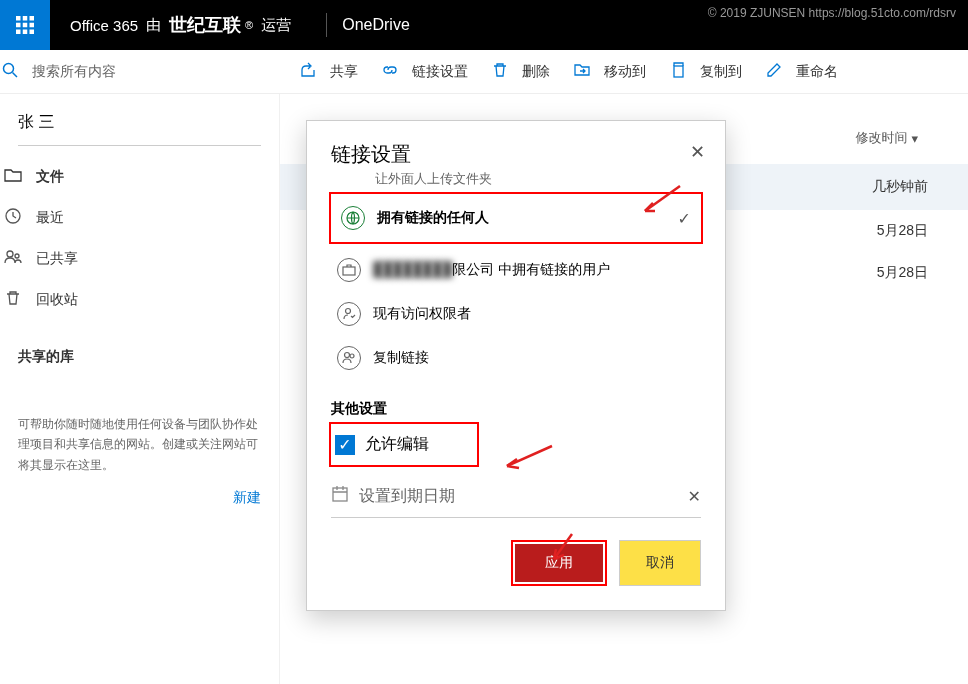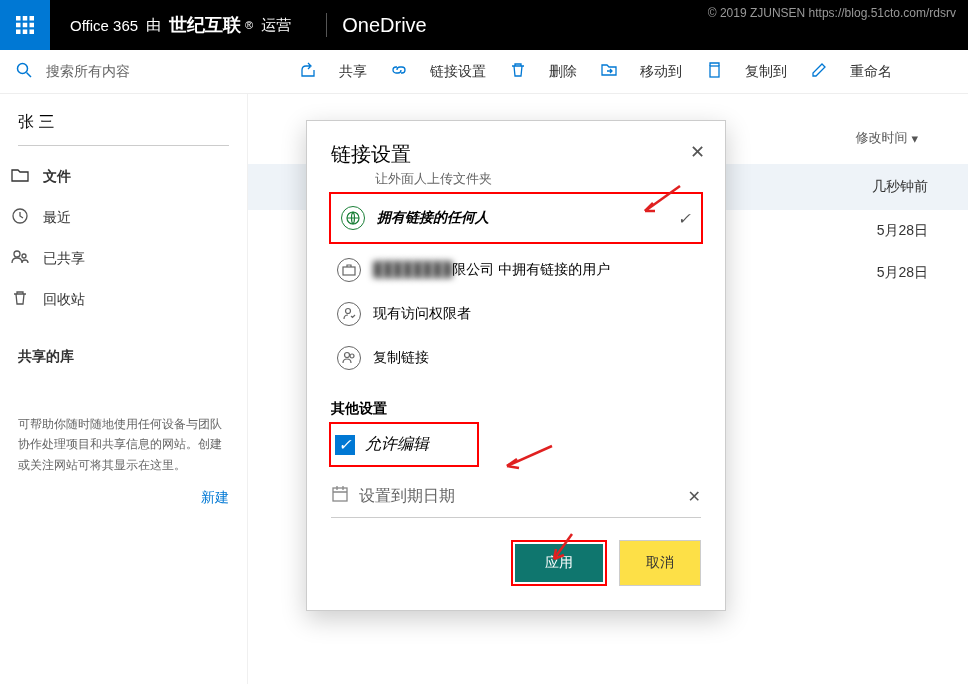--- a/index.html
+++ b/index.html
@@ -5,34 +5,34 @@
     * { margin: 0; padding: 0; box-sizing: border-box; font-family: "Segoe UI", "Microsoft YaHei", sans-serif; }
     body { width: 968px; height: 684px; overflow: hidden; background: #fff; position: relative; }
     
     .header { background: #000; height: 50px; display: flex; align-items: center; color: #fff; }
     .waffle { width: 50px; height: 50px; display: flex; align-items: center; justify-content: center; background: #0078d4; }
     .waffle svg { width: 18px; height: 18px; }
     .brand { padding: 0 20px; font-size: 15px; display: flex; align-items: center; gap: 8px; }
     .brand-bold { font-weight: bold; font-size: 18px; }
     .brand-sub { font-size: 11px; margin-left: -4px; }
     .divider-v { width: 1px; height: 24px; background: #555; margin: 0 15px; }
-    .app-name { font-size: 20px; }
+    .app-name { font-size: 16px; }
     .watermark { position: absolute; top: 6px; right: 12px; color: #999; font-size: 12px; z-index: 2; }
     
     .toolbar { height: 44px; display: flex; align-items: center; border-bottom: 1px solid #eee; }
-    .search-box { display: flex; align-items: center; padding: 0 16px; width: 280px; gap: 14px; }
+    .search-box { display: flex; align-items: center; padding: 0 2px; width: 280px; gap: 14px; }
     .search-icon { color: #0078d4; }
     .toolbar-actions { display: flex; align-items: center; gap: 24px; padding: 0 20px; }
-    .toolbar-btn { display: flex; align-items: center; gap: 23px; color: #333; font-size: 14px; cursor: pointer; }
+    .toolbar-btn { display: flex; align-items: center; gap: 14px; color: #333; font-size: 14px; cursor: pointer; }
     .toolbar-btn .icon { color: #0078d4; }
     
     .main { display: flex; height: calc(100% - 94px); }
-    .sidebar { width: 248px; padding: 18px 0; border-right: 1px solid #f0f0f0; }
+    .sidebar { width: 280px; padding: 18px 0; border-right: 1px solid #f0f0f0; }
     .user-name { padding: 0 18px 12px; font-size: 16px; border-bottom: 1px solid #ccc; margin: 0 18px 10px 18px; padding-left: 0; padding-right: 0; font-weight: 500; }
-    .nav-item { display: flex; align-items: center; gap: 14px; padding: 10px 11px; font-size: 14px; cursor: pointer; color: #333; }
+    .nav-item { display: flex; align-items: center; gap: 14px; padding: 10px 4px; font-size: 14px; cursor: pointer; color: #333; }
     .nav-item.active { font-weight: 600; }
     .nav-item .icon { width: 18px; color: #555; }
     .section-label { padding: 28px 18px 10px; font-size: 14px; font-weight: 600; color: #333; }
     .section-desc { padding: 0 18px; font-size: 12px; color: #666; line-height: 1.7; margin-top: 38px; }
     .new-link { padding: 14px 18px; text-align: right; color: #0078d4; font-size: 14px; cursor: pointer; }
     
     .content { flex: 1; position: relative; padding: 20px 0 0 0; }
     .col-header { position: absolute; right: 50px; top: 35px; display: flex; align-items: center; gap: 4px; font-size: 13px; color: #555; }
     .file-row { display: flex; align-items: center; justify-content: space-between; padding: 12px 40px 12px 60px; font-size: 14px; color: #333; }
     .file-row.selected { background: #eef3f8; }
@@ -43,30 +43,30 @@
     .dialog-title { font-size: 20px; font-weight: 400; }
     .dialog-sub { font-size: 13px; color: #666; padding-left: 44px; margin-top: 2px; }
     .dialog-close { position: absolute; top: 20px; right: 20px; font-size: 18px; cursor: pointer; color: #555; }
     .section-q { font-size: 14px; font-weight: 600; margin-top: 18px; }
     
     .option-row { display: flex; align-items: center; gap: 12px; padding: 10px 6px; cursor: pointer; }
     .option-row .oicon { width: 24px; height: 24px; display: flex; align-items: center; justify-content: center; border-radius: 50%; border: 1.5px solid #666; color: #666; flex-shrink: 0; }
     .option-row.sel .oicon { border-color: #1a7f37; color: #1a7f37; }
     .option-row .otext { font-size: 14px; flex: 1; }
     .option-row .check { color: #555; }
-    .red-box { border: 2.5px solid #f00; padding: 2px 4px; margin: 4px -2px; font-style: italic; }
+    .red-box { border: 2.5px solid #f00; padding: 2px 4px; margin: 4px -2px; }
     
     .other-title { font-size: 14px; font-weight: 600; margin-top: 20px; }
     .checkbox-row { display: flex; align-items: center; gap: 10px; padding: 8px 0; }
     .checkbox-row .cb { width: 20px; height: 20px; background: #0078d4; display: flex; align-items: center; justify-content: center; color: #fff; }
     .date-row { display: flex; align-items: center; gap: 10px; padding: 10px 0; color: #666; border-bottom: 1px solid #ccc; margin-top: 8px; position: relative; }
     .date-row .close-x { position: absolute; right: 0; font-size: 16px; cursor: pointer; color: #555; }
     
     .dialog-actions { display: flex; justify-content: flex-end; gap: 12px; margin-top: 22px; }
-    .btn-primary { background: #0f766e; color: #fff; padding: 10px 30px; font-size: 14px; cursor: pointer; border: none; }
+    .btn-primary { background: #b91c1c; color: #fff; padding: 10px 30px; font-size: 14px; cursor: pointer; border: none; }
     .btn-secondary { background: #fde047; color: #333; padding: 10px 26px; font-size: 14px; cursor: pointer; border: 1px solid #ccc; }
     
     .arrow { position: absolute; color: #e02020; pointer-events: none; }
     .blur-text { color:transparent; text-shadow: 0 0 6px #555; }
   </style>
 </head>
 <body>
 
 <div class="watermark">© 2019 ZJUNSEN https://blog.51cto.com/rdsrv</div>
 

